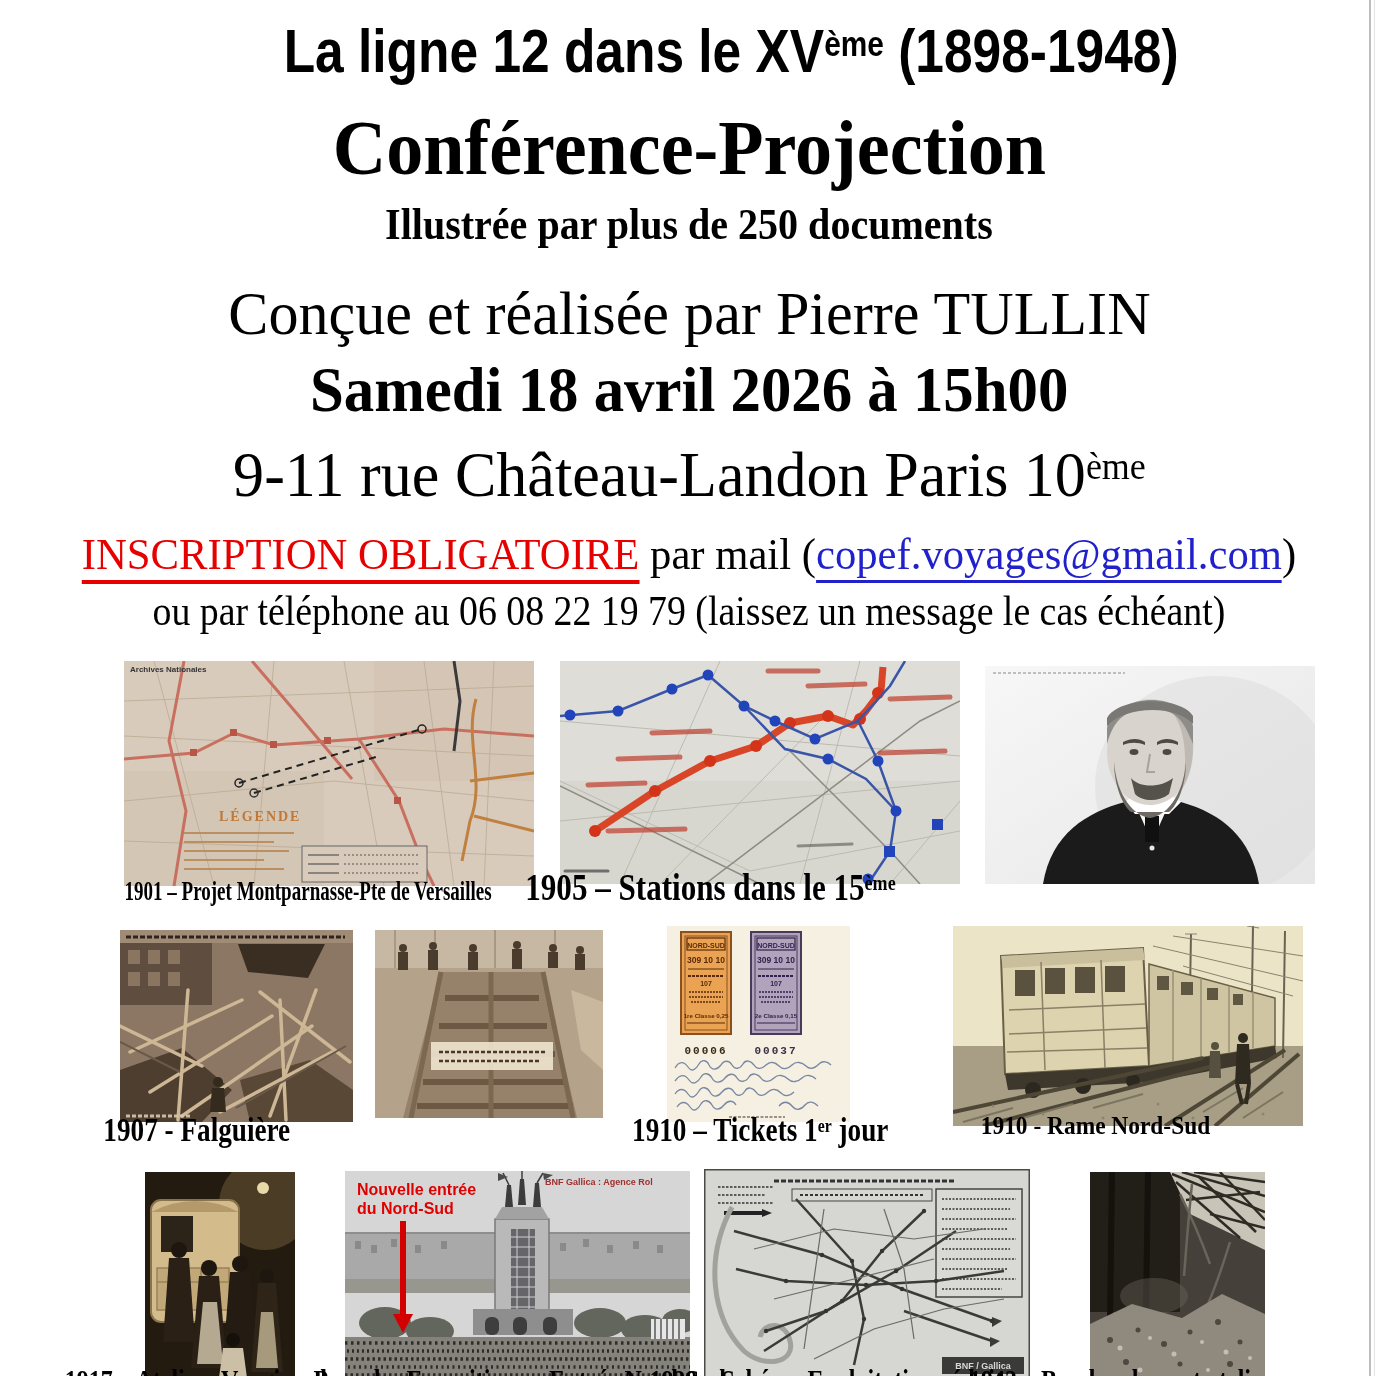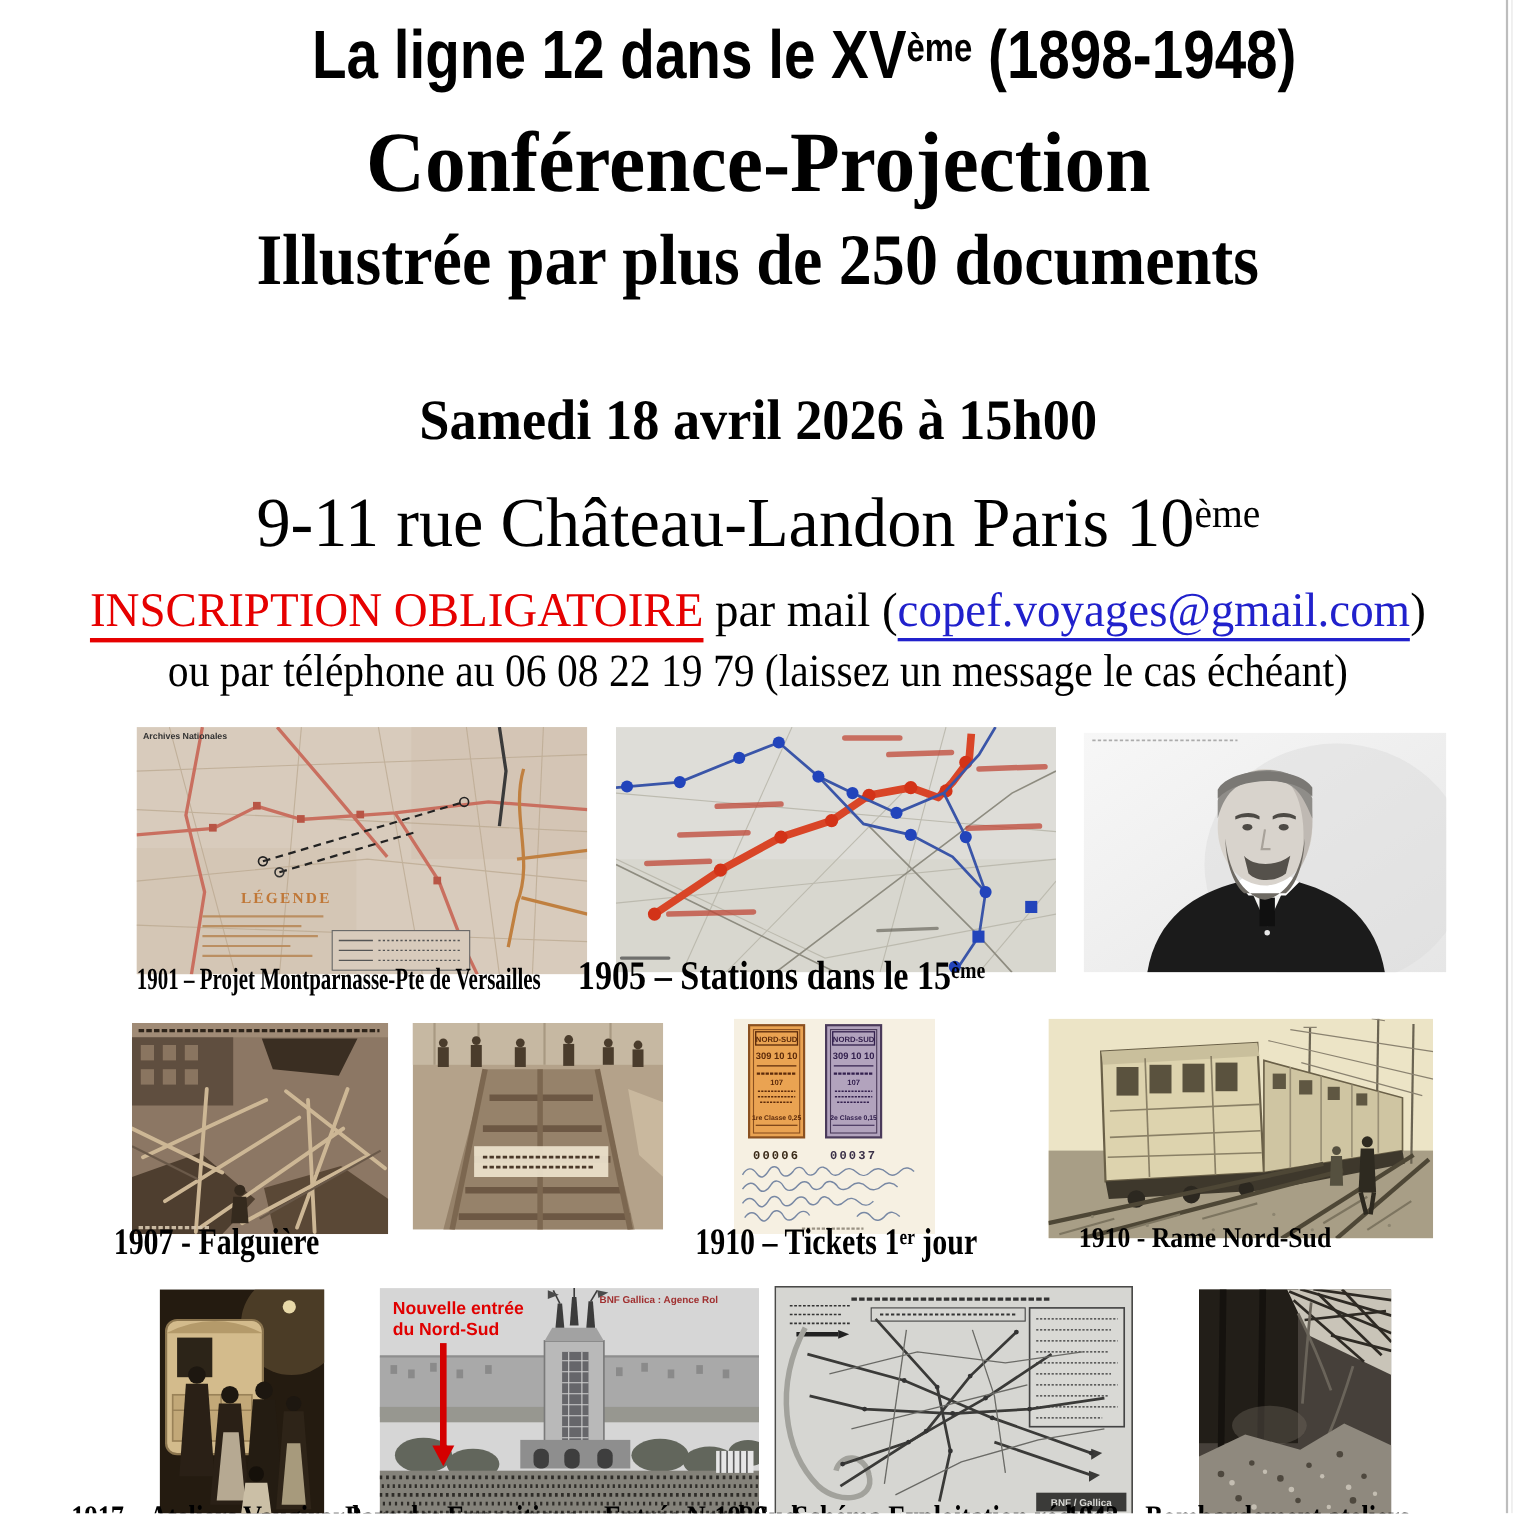--- a/index.html
+++ b/index.html
@@ -25,26 +25,29 @@
 <div class="page">
 
   <div class="hl sans b" style="top:18px;font-size:62px;margin-left:42px;">
     <span class="fit" style="transform:scaleX(.83);"><span>La ligne 12 dans le XV</span><sup class="s">ème</sup><span> (1898-1948)</span></span>
   </div>
 
   <div class="hl b" style="top:107px;font-size:78px;">
     <span class="fit" style="transform:scaleX(.95);">Conférence-Projection</span>
   </div>
 
-  <div class="hl b" style="top:202px;font-size:66px;">
+  <div class="hl b" style="top:202px;font-size:44px;">
     <span class="fit" style="transform:scaleX(.91);">Illustrée par plus de 250 documents</span>
   </div>
 
-
-  <div class="hl b" style="top:356px;font-size:52px;text-align:center;">
+  <div class="hl" style="top:281px;font-size:62px;">
+    <span class="fit" style="transform:scaleX(.97);">Conçue et réalisée par Pierre TULLIN</span>
+  </div>
+
+  <div class="hl b" style="top:356px;font-size:64px;text-align:center;">
     <span class="fit" style="transform:scaleX(.95);">Samedi 18 avril 2026 à 15h00</span>
   </div>
 
   <div class="hl" style="top:441px;font-size:64px;">
     <span class="fit" style="transform:scaleX(.97);"><span>9-11 rue Château-Landon Paris 10</span><sup class="s">ème</sup></span>
   </div>
 
   <div class="hl" style="top:532px;font-size:44px;">
     <span class="fit" style="transform:scaleX(.97);"><span class="red-em">INSCRIPTION OBLIGATOIRE</span><span> par mail (</span><span class="blue-link">copef.voyages@gmail.com</span><span>)</span></span>
   </div>

